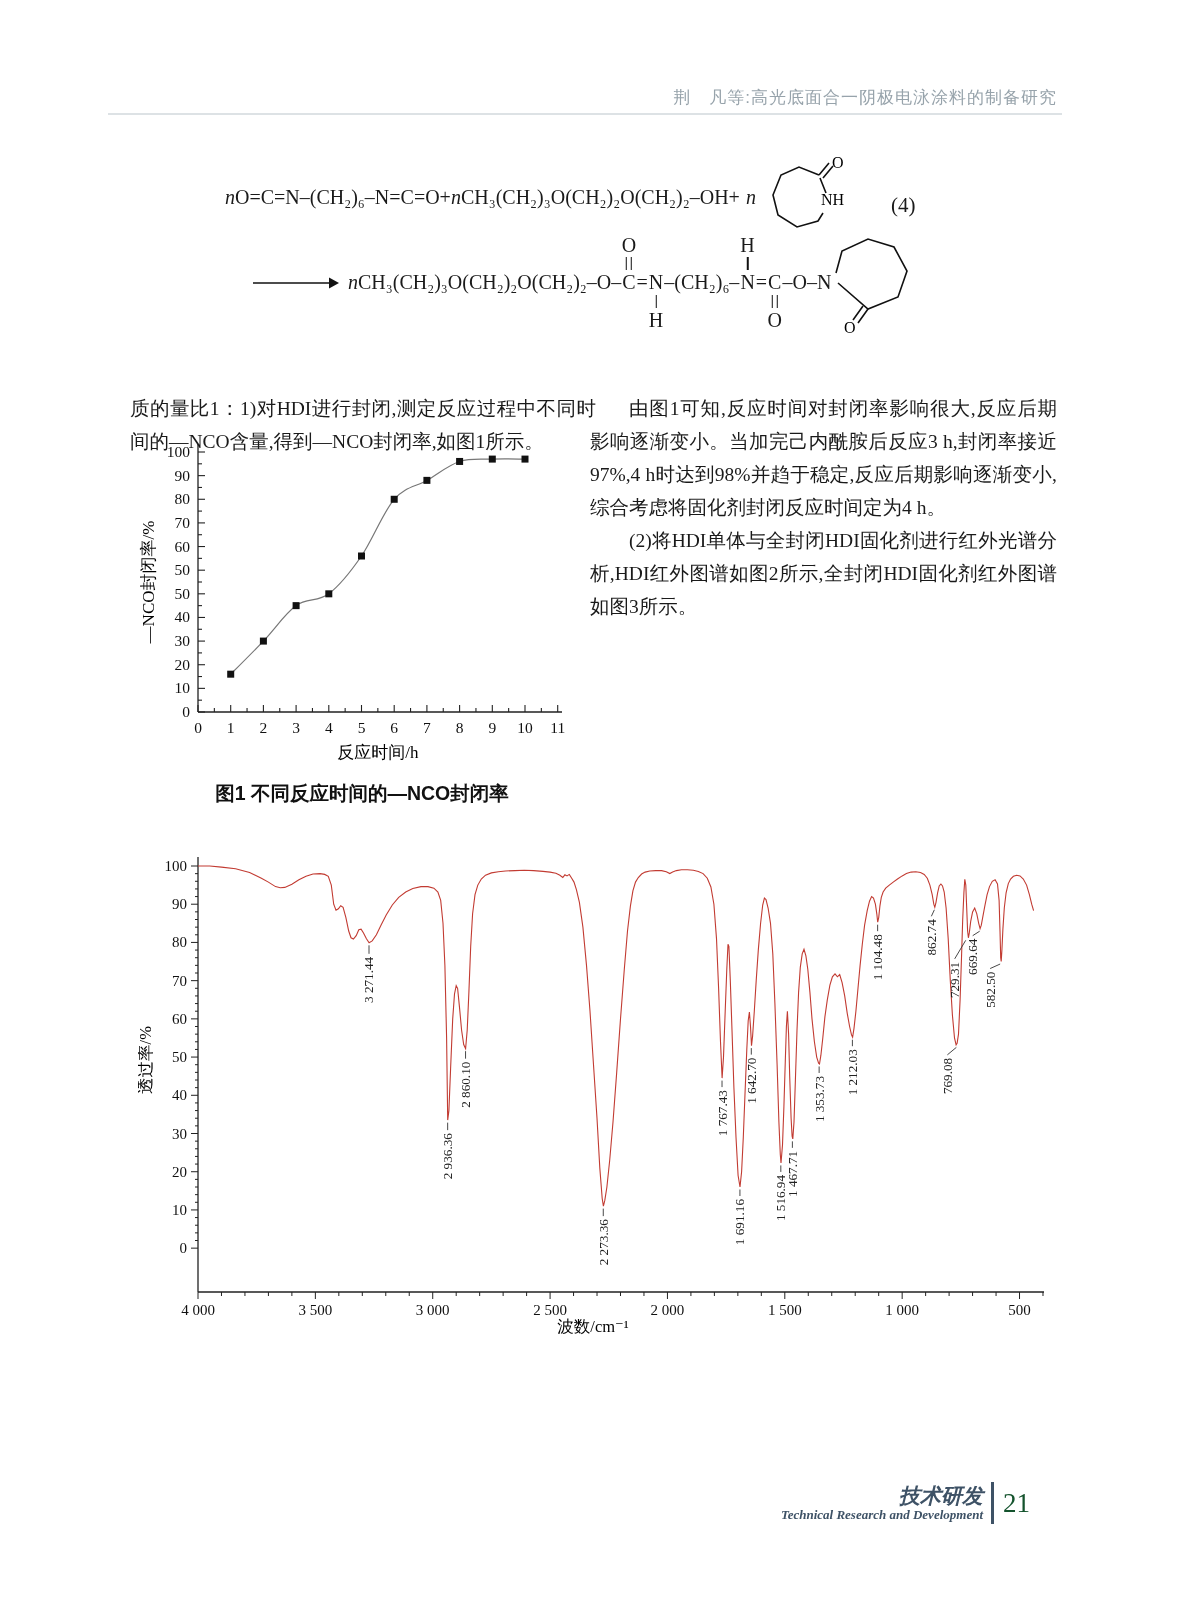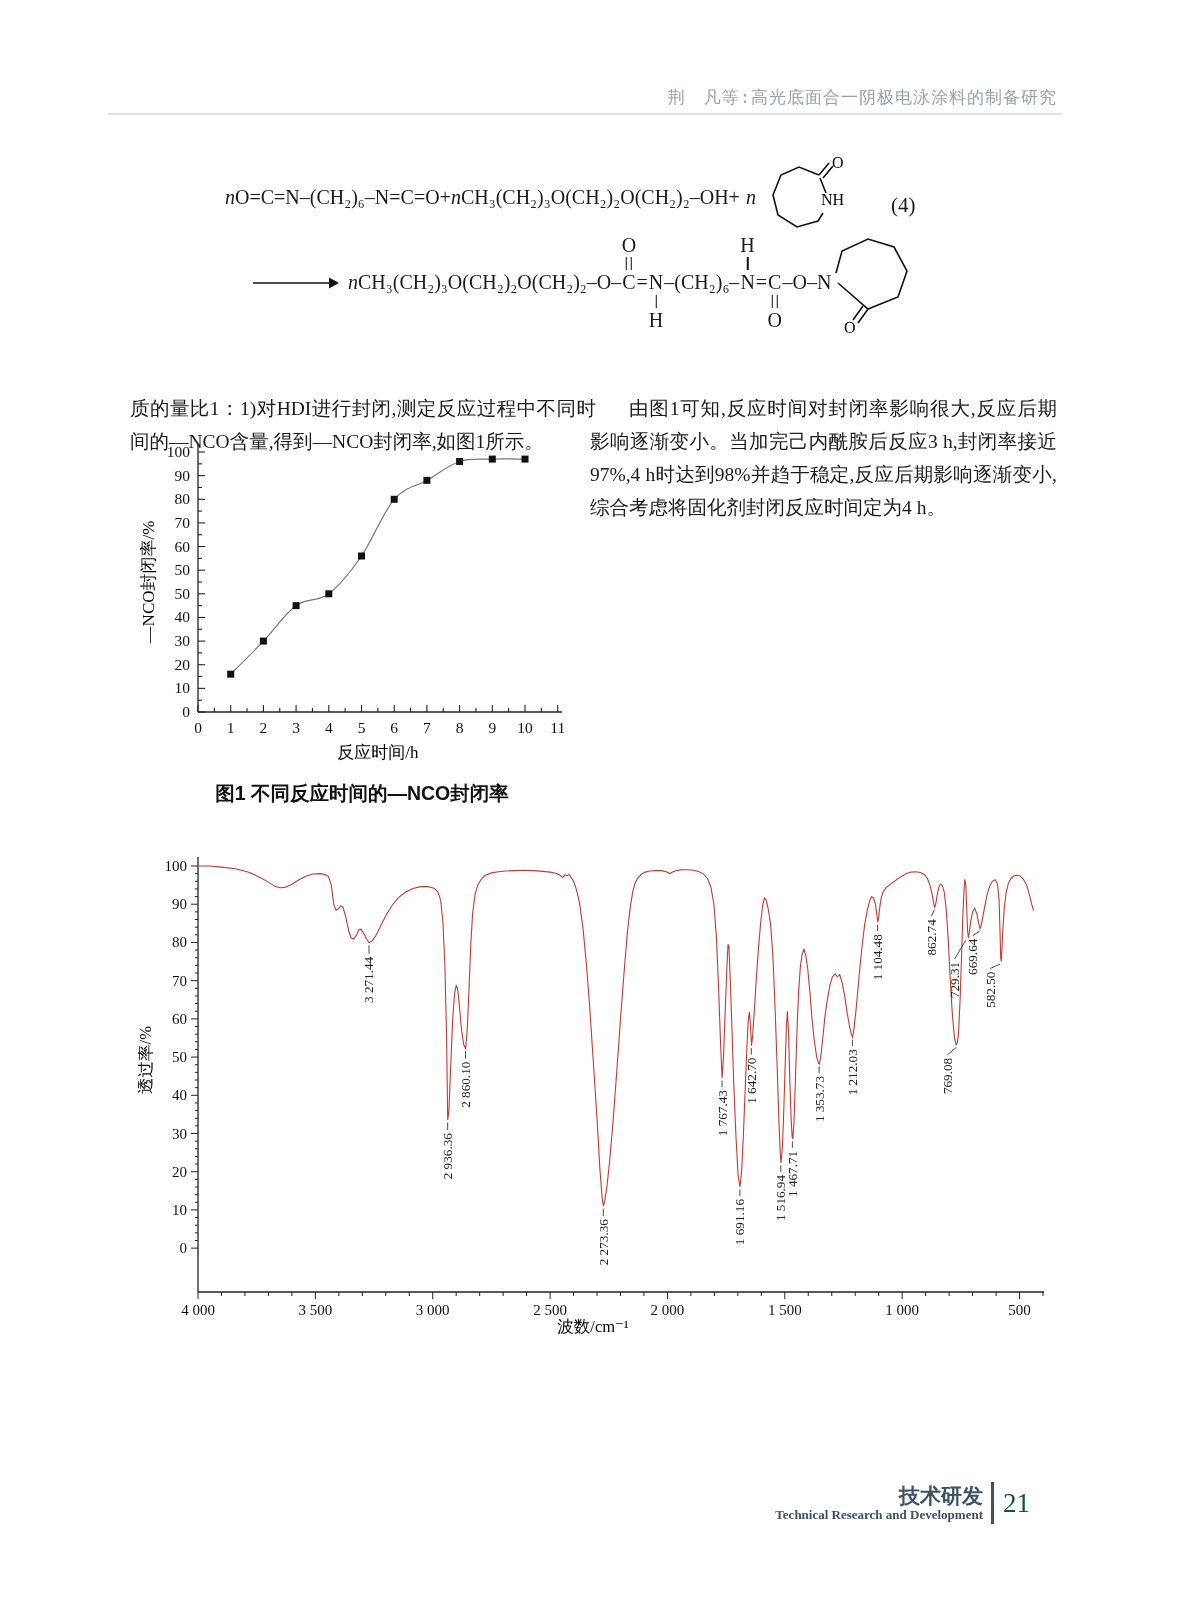--- a/index.html
+++ b/index.html
@@ -1,20 +1,20 @@
 <!DOCTYPE html>
 <html><head>
 <meta charset="utf-8">
 <style>
   html,body{margin:0;padding:0;background:#ffffff;}
   .page{position:relative;width:1187px;height:1600px;background:#fff;overflow:hidden;
         font-family:"Liberation Serif","DejaVu Serif",serif;color:#1a1a1a;}
   
   .hdr{position:absolute;top:86px;left:110px;right:130px;text-align:right;
-       font-family:Liberation Mono, monospace;
+       font-family:Liberation Sans, sans-serif;
        font-size:17px;color:#97a3ab;letter-spacing:1px;}
   .hdr-rule{position:absolute;top:113px;left:108px;width:954px;border-top:2px solid #dde2e5;}
   
   .eq-row{position:absolute;display:flex;align-items:center;font-size:20px;white-space:nowrap;}
   .eq-row1{left:225px;top:140px;height:115px;}
   .eq-row2{left:253px;top:220px;height:125px;}
   .eq-num{position:absolute;left:891px;top:193px;font-size:21px;}
   .it{font-style:italic;}
   .plusn{margin:0 8px 0 6px;}
   .atom{position:relative;display:inline-block;padding:0 1px;}
@@ -36,21 +36,21 @@
   figure{margin:0;position:absolute;}
   .fig1{left:138px;top:426px;width:448px;}
   .fig2{left:138px;top:845px;width:920px;}
   svg{display:block;font-family:"Liberation Serif","DejaVu Serif",serif;}
   figcaption{text-align:center;}
   .cap-cn{font-family:"Liberation Sans","DejaVu Sans",sans-serif;font-weight:bold;
           font-size:19.5px;margin-top:16px;color:#111;}
   .cap-en{font-weight:bold;font-size:17px;line-height:26px;color:#111;}
   
   .footer{position:absolute;top:1482px;right:157px;display:flex;align-items:center;}
-  .f-txt{text-align:right;color:#3e5266;}
+  .f-txt{text-align:right;color:#3e5266;font-style:italic;}
   .f-cn{font-family:"Liberation Sans","DejaVu Sans",sans-serif;font-weight:bold;font-size:21px;line-height:23px;}
   .f-en{font-size:13px;font-weight:bold;line-height:15px;}
   .f-bar{width:3px;height:42px;background:#3e5266;margin:0 9px 0 8px;}
   .f-num{font-size:27px;color:#14532d;}
 </style>
 </head>
 <body>
 
 <div class="page">
 
@@ -206,20 +206,21 @@
           <rect x="383.5" y="29.59480000000002" width="7" height="7"></rect>
         </g>
       </svg>
     <figcaption>
       <div class="cap-cn">图1  不同反应时间的—NCO封闭率</div>
     </figcaption>
   </figure>
 
   <div class="col colR">
     <p class="ind">由图1可知,反应时间对封闭率影响很大,反应后期影响逐渐变小。当加完己内酰胺后反应3 h,封闭率接近97%,4 h时达到98%并趋于稳定,反应后期影响逐渐变小,综合考虑将固化剂封闭反应时间定为4 h。</p>
+    <p class="ind">(2)将HDI单体与全封闭HDI固化剂进行红外光谱分析,HDI红外图谱如图2所示,全封闭HDI固化剂红外图谱如图3所示。</p>
   </div>
 
   <figure class="fig2">
     <svg id="fig2-svg" width="920" height="492" viewBox="0 0 920 492">
         <g stroke="#222" stroke-width="1.3" fill="none">
           <path d="M60,12 V447 M60,447 H906"></path>
         </g>
         <g stroke="#222" stroke-width="1">
           <line x1="60" y1="403.15" x2="53" y2="403.15"></line>
           <line x1="60" y1="395.507" x2="57" y2="395.507"></line>

